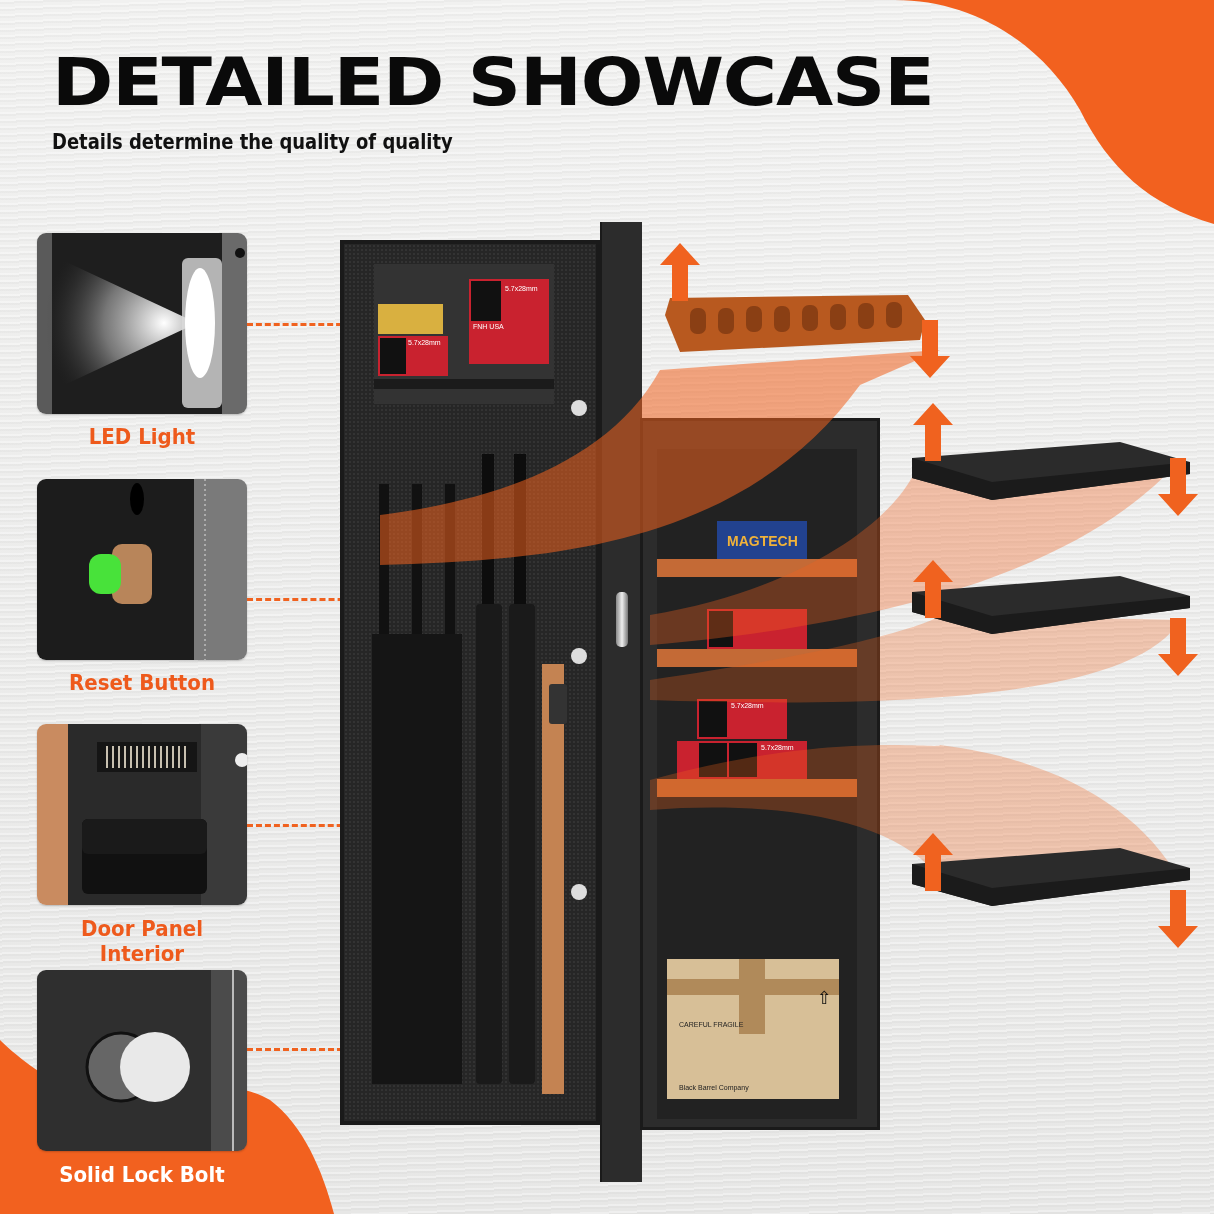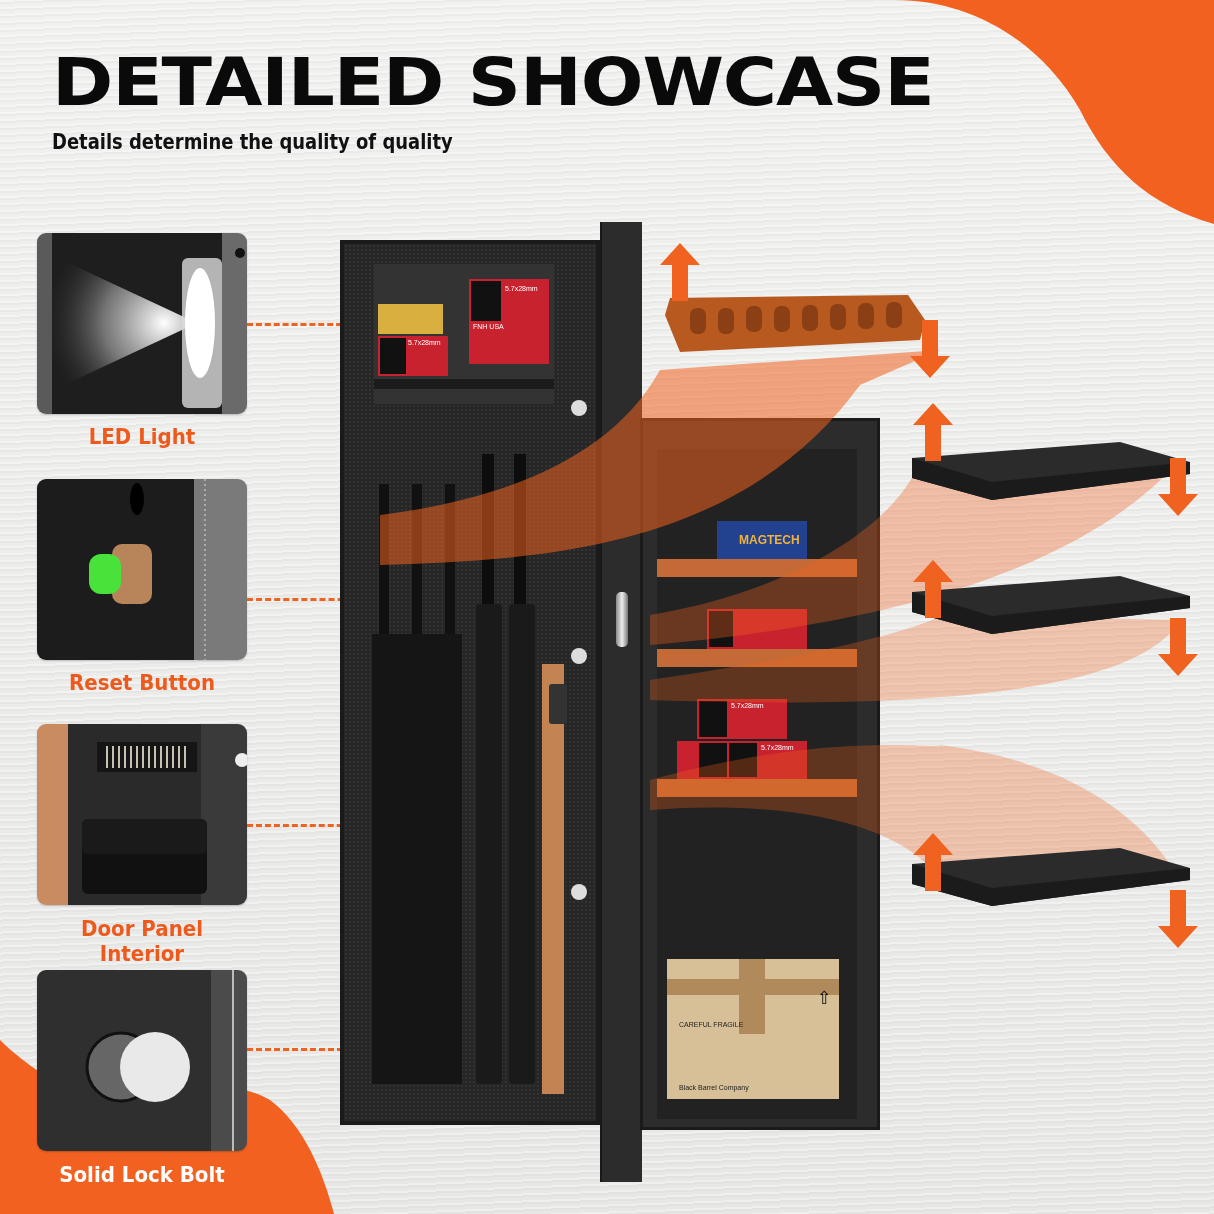--- a/index.html
+++ b/index.html
@@ -152,21 +152,21 @@
 <div class="abs" style="left:571px; top:884px; width:16px; height:16px; border-radius:50%; background:#ddd;"></div>
 
 <div class="safe speck" style="left:640px; top:418px; width:240px; height:712px; background:#2c2c2c; border:3px solid #1a1a1a; box-sizing:border-box;">
   <div class="abs" style="left:14px; top:28px; width:200px; height:670px; background:#222;">
 
     <div class="abs" style="left:0; top:110px; width:200px; height:18px; background:#c46a36;"></div>
     <div class="abs" style="left:0; top:200px; width:200px; height:18px; background:#c46a36;"></div>
     <div class="abs" style="left:0; top:330px; width:200px; height:18px; background:#c46a36;"></div>
 
     <div class="abs" style="left:60px; top:72px; width:90px; height:38px; background:#22428f;">
-      <span class="label-sm" style="left:22px; top:12px; color:#f0b23a; font-weight:bold; font-size:12px;">MAGTECH</span>
+      <span class="label-sm" style="left:10px; top:12px; color:#f0b23a; font-weight:bold; font-size:14px;">MAGTECH</span>
     </div>
 
     <div class="abs" style="left:50px; top:160px; width:100px; height:40px; background:#c9222f;">
       <div class="abs" style="left:2px; top:2px; width:24px; height:36px; background:#111;"></div>
     </div>
 
     <div class="abs" style="left:40px; top:250px; width:90px; height:40px; background:#c9222f;">
       <div class="abs" style="left:2px; top:2px; width:28px; height:36px; background:#111;"></div>
       <span class="label-sm" style="left:34px; top:3px; color:#fff;">5.7x28mm</span>
     </div>

